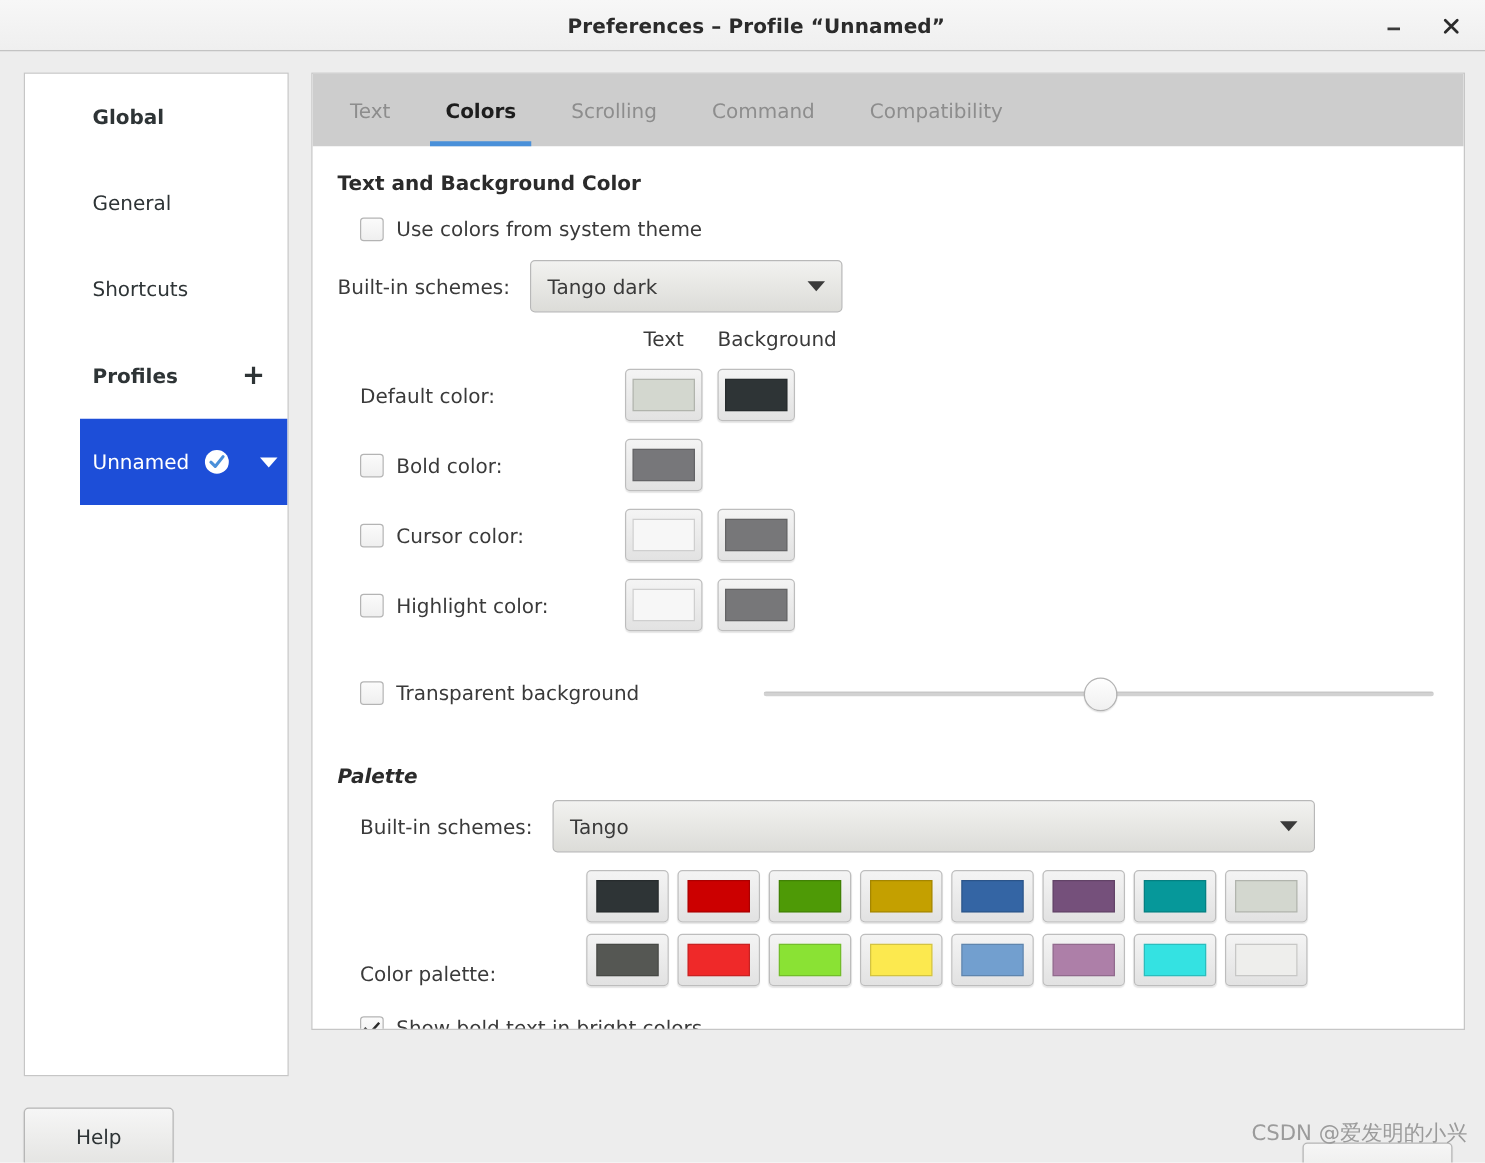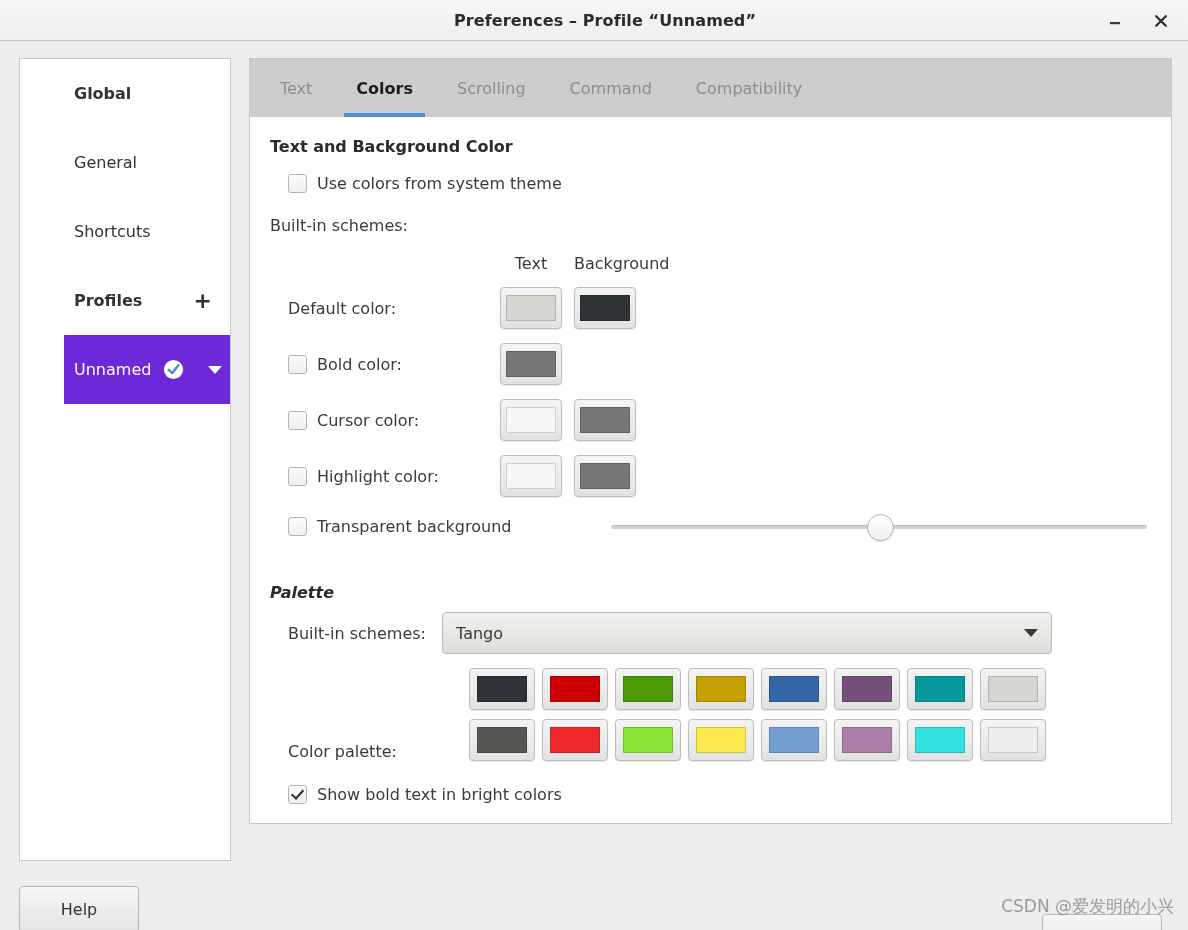--- a/index.html
+++ b/index.html
@@ -87,21 +87,21 @@
     box-sizing: border-box;
     font-size: 16px;
     color: #2e3436;
     margin-left: 44px;
   }
   .side-row.header {
     font-weight: bold;
     justify-content: space-between;
   }
   .side-row.selected {
-    background: #6d28d9;
+    background: #1d4ed8;
     color: #ffffff;
   }
   .side-label { white-space: nowrap; }
   .plus-icon {
     font-size: 22px;
     font-weight: bold;
     color: #2e3436;
     line-height: 1;
     cursor: pointer;
   }
@@ -458,20 +458,24 @@
 
       <div class="section-title">Text and Background Color</div>
 
       <div class="row indent">
         <span class="cbox"></span>
         <span class="cb-label">Use colors from system theme</span>
       </div>
 
       <div class="row" style="margin-top:8px;">
         <span class="label-txt">Built-in schemes:</span>
+        <div class="combo" style="width:250px; margin-left:16px;">
+          <span>Tango dark</span>
+          <span class="combo-arrow"></span>
+        </div>
       </div>
 
       <div class="color-grid" style="margin-top:12px;">
 
         <div></div>
         <div class="col-head">Text</div>
         <div class="col-head">Background</div>
 
         <div class="row">
           <span class="cb-label" style="margin-left:0;">Default color:</span>
@@ -508,21 +512,21 @@
           <span class="cb-label">Highlight color:</span>
         </div>
         <div class="swatch">
           <span class="pal-inner swatch-inner" id="sw-hl-text" style="background: rgb(247, 247, 247);"></span>
         </div>
         <div class="swatch">
           <span class="pal-inner swatch-inner" id="sw-hl-bg" style="background: rgb(119, 119, 121);"></span>
         </div>
       </div>
 
-      <div class="row indent" style="margin-top:12px;">
+      <div class="row indent" style="margin-top:32px;">
         <span class="cbox"></span>
         <span class="cb-label">Transparent background</span>
         <div class="slider" style="margin-left:100px;">
           <div class="slider-track"></div>
           <div class="slider-handle" id="slider-handle" style="left: 50%;"></div>
         </div>
       </div>
 
       <div class="section-title palette-title">Palette</div>
 

